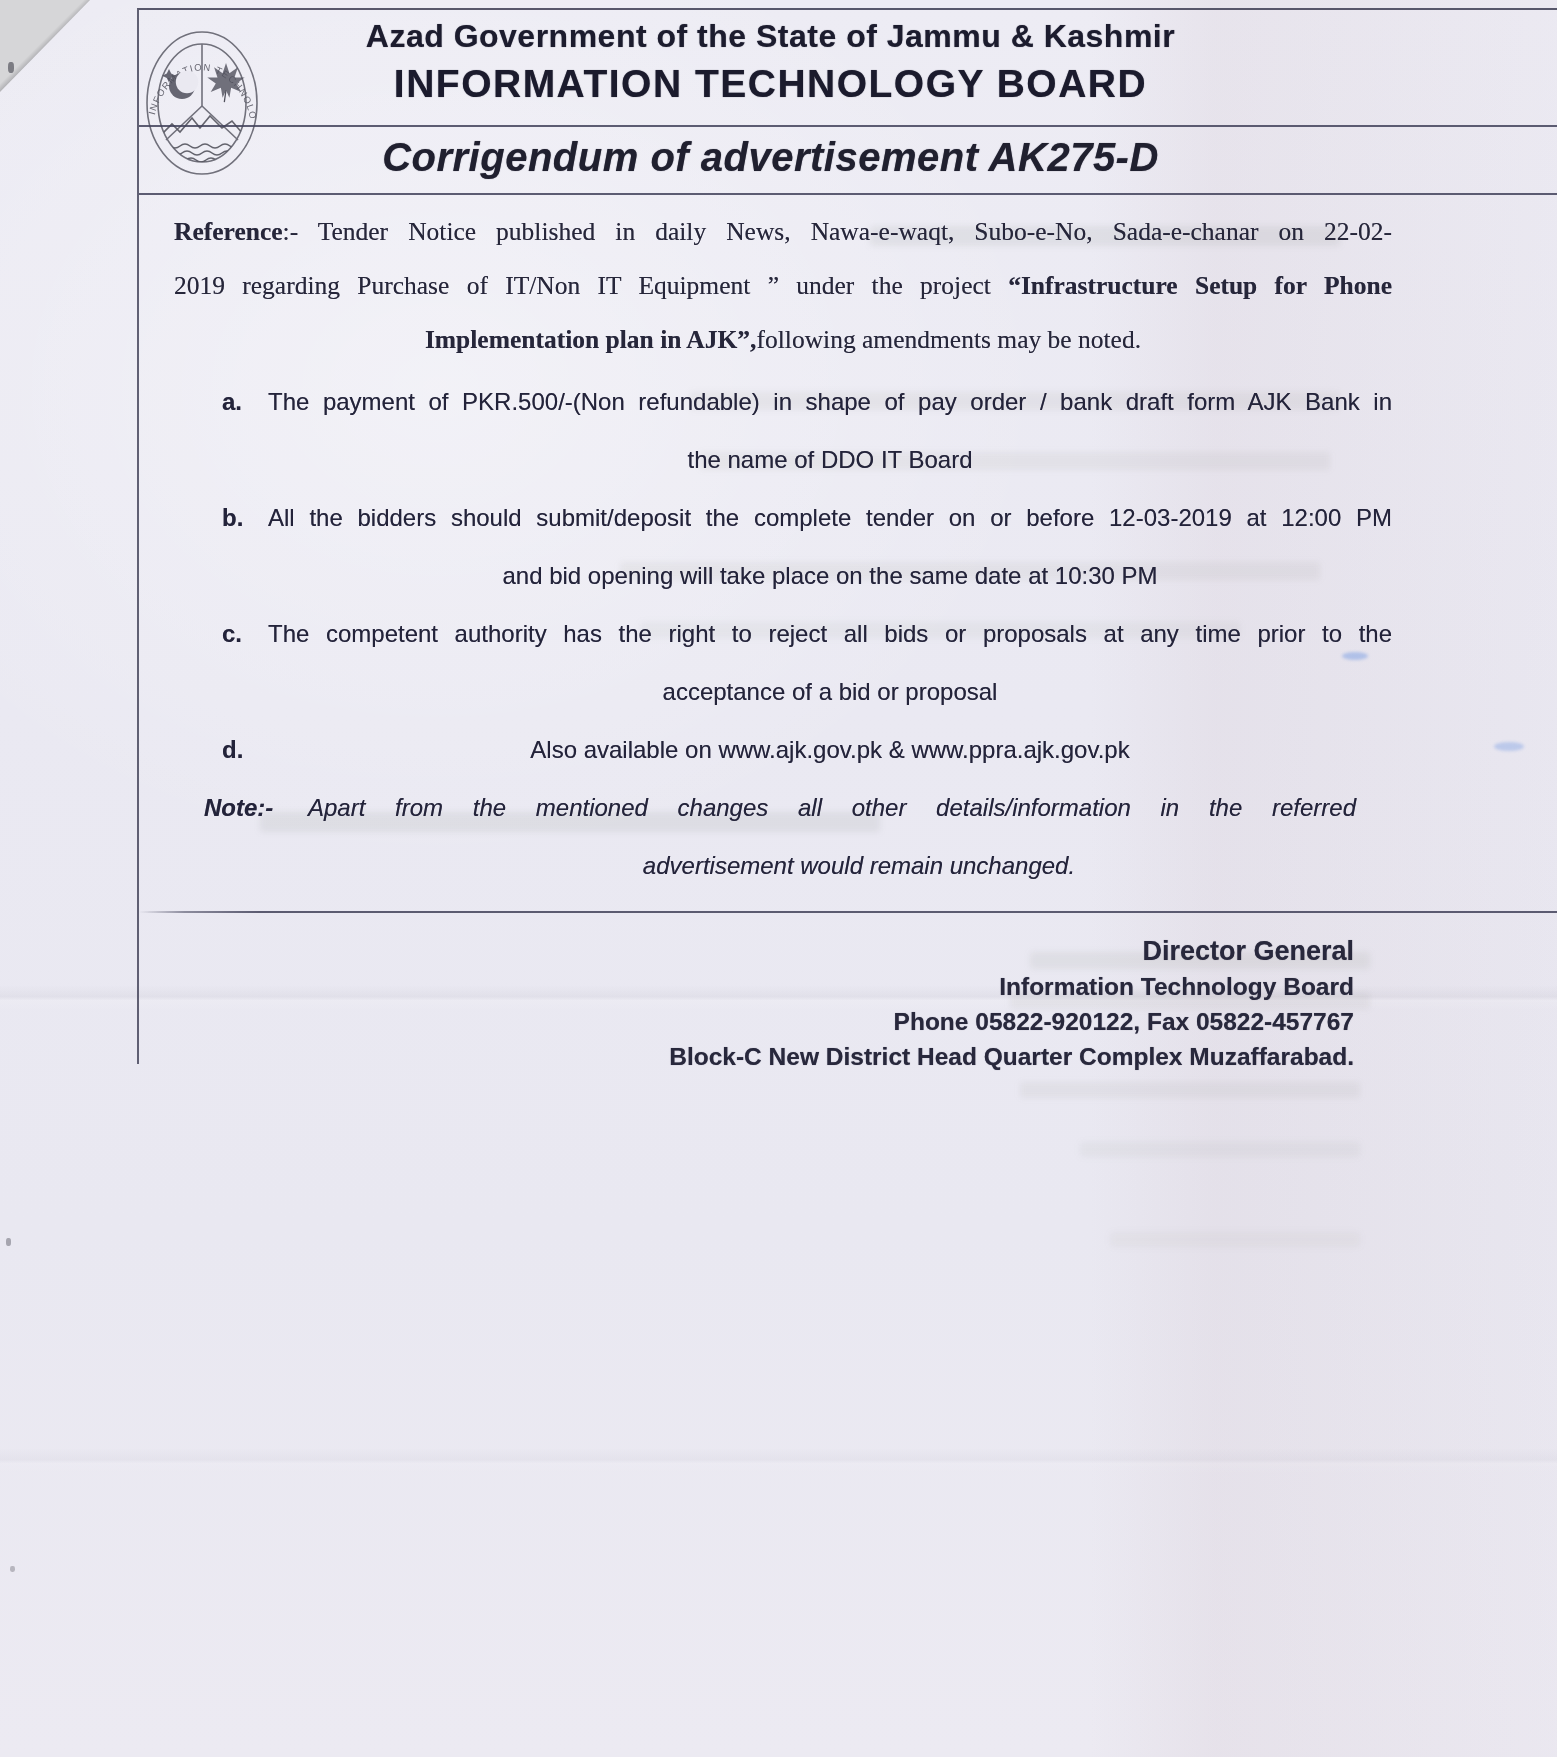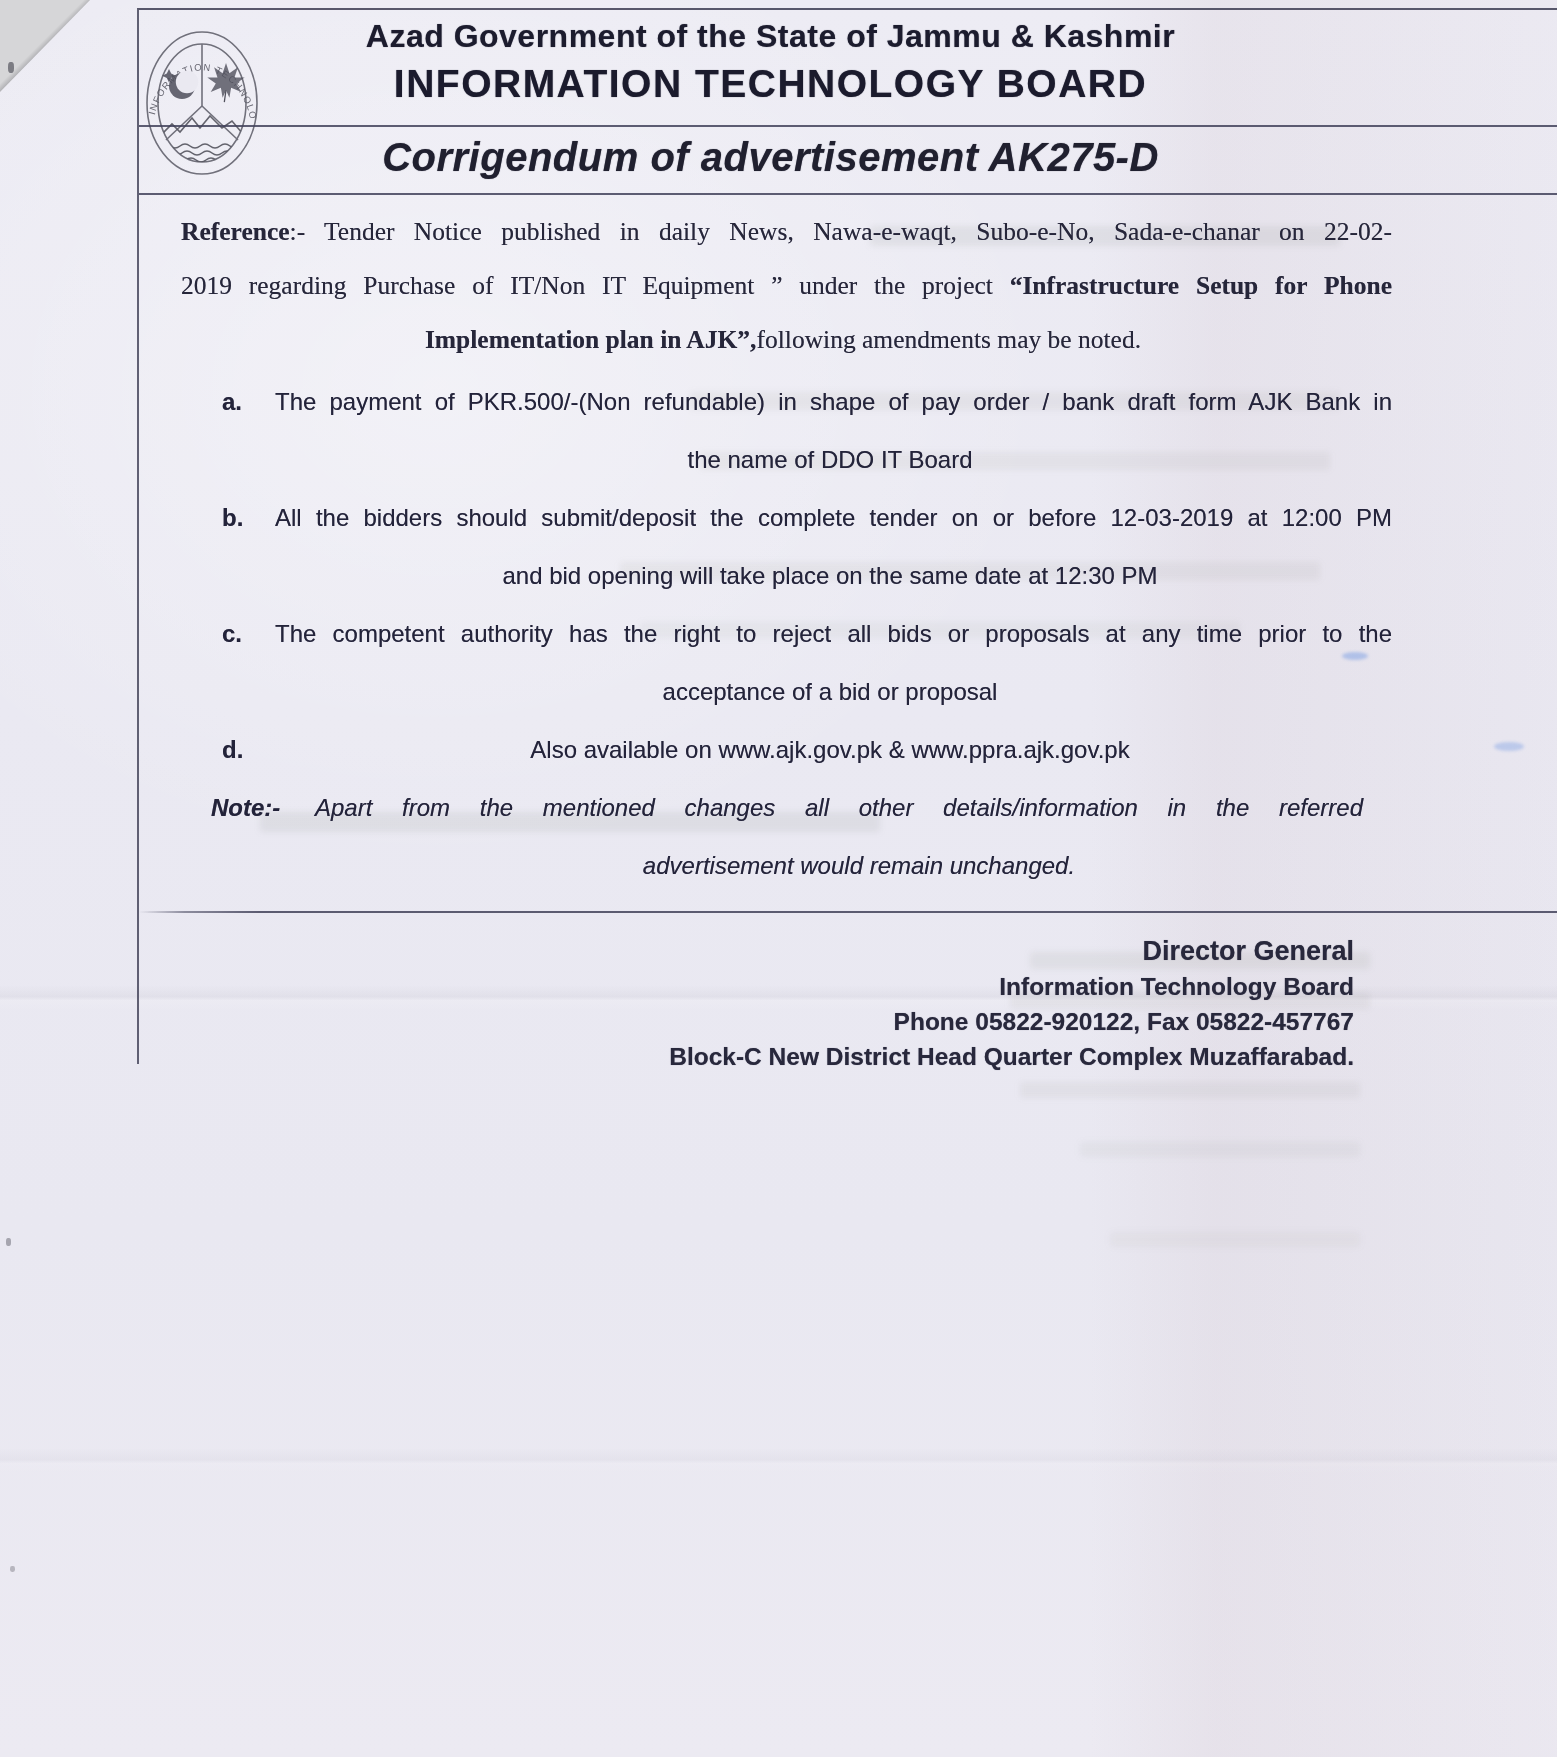--- a/index.html
+++ b/index.html
@@ -37,21 +37,21 @@
   .h1{padding-top:8px;font-size:32px;font-weight:bold;letter-spacing:0.5px;color:#1c1c2e;
       text-shadow:0 0 1px rgba(28,28,46,0.55);}
   .h2{padding-top:7px;font-size:39px;font-weight:bold;letter-spacing:1.5px;color:#1b1b2d;
       text-shadow:0 0 1px rgba(28,28,46,0.6);}
   .hdr-row2{height:66px;}
   .h3{padding-top:8px;font-size:40px;font-weight:bold;font-style:italic;letter-spacing:0.5px;color:#20202f;
       text-shadow:0 0 1px rgba(28,28,46,0.6);}
 
   .bodyarea{padding:10px 0 0 35px;width:1218px;font-family:"Liberation Serif", serif;
     font-size:25.5px;color:#26263a;text-shadow:0 0 0.6px rgba(35,35,60,0.5);}
-  .jl{text-align:justify;text-align-last:justify;white-space:nowrap;margin-left:7px;}
+  .jl{text-align:justify;text-align-last:justify;white-space:nowrap;}
   .ll{text-align:center;white-space:nowrap;}
   .ref{line-height:54px;}
   .ref b{font-weight:bold;}
 
   .amendments{margin:6px 0 0 0;padding-left:48px;font-family:"Liberation Sans", sans-serif;
     font-size:24px;color:#23233a;line-height:58px;}
   .item{display:flex;}
   .marker{width:46px;font-weight:bold;flex:0 0 46px;}
   .itext{width:1124px;flex:0 0 1124px;}
 
@@ -163,21 +163,21 @@
           <div class="marker">a.</div>
           <div class="itext">
             <div class="jl">The payment of PKR.500/-(Non refundable) in shape of pay order / bank draft form AJK Bank in</div>
             <div class="ll">the name of DDO IT Board</div>
           </div>
         </div>
         <div class="item">
           <div class="marker">b.</div>
           <div class="itext">
             <div class="jl">All the bidders should submit/deposit the complete tender on or before 12-03-2019 at 12:00 PM</div>
-            <div class="ll">and bid opening will take place on the  same date at 12:30 PM</div>
+            <div class="ll">and bid opening will take place on the  same date at 10:30 PM</div>
           </div>
         </div>
         <div class="item">
           <div class="marker">c.</div>
           <div class="itext">
             <div class="jl">The competent authority has the right to reject all bids or proposals at any time prior to the</div>
             <div class="ll">acceptance of a bid or proposal</div>
           </div>
         </div>
         <div class="item">

